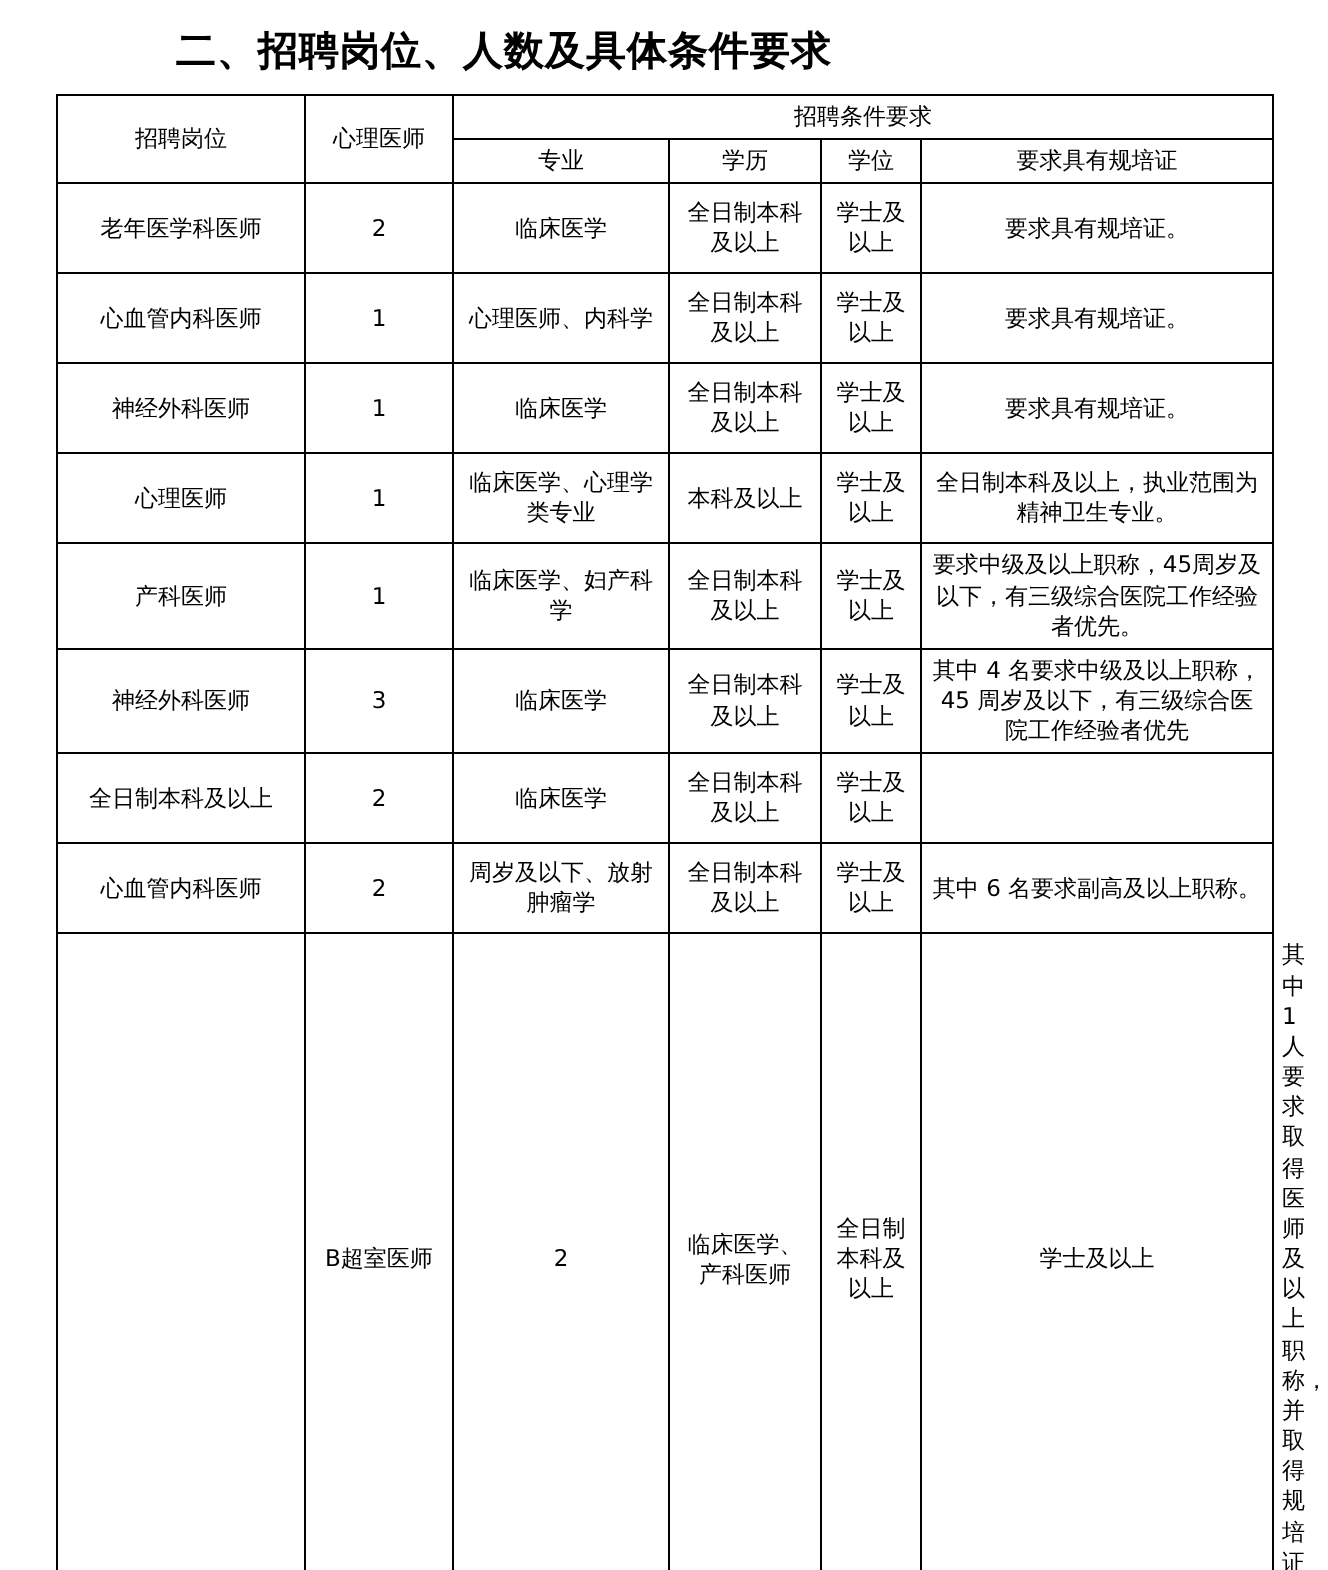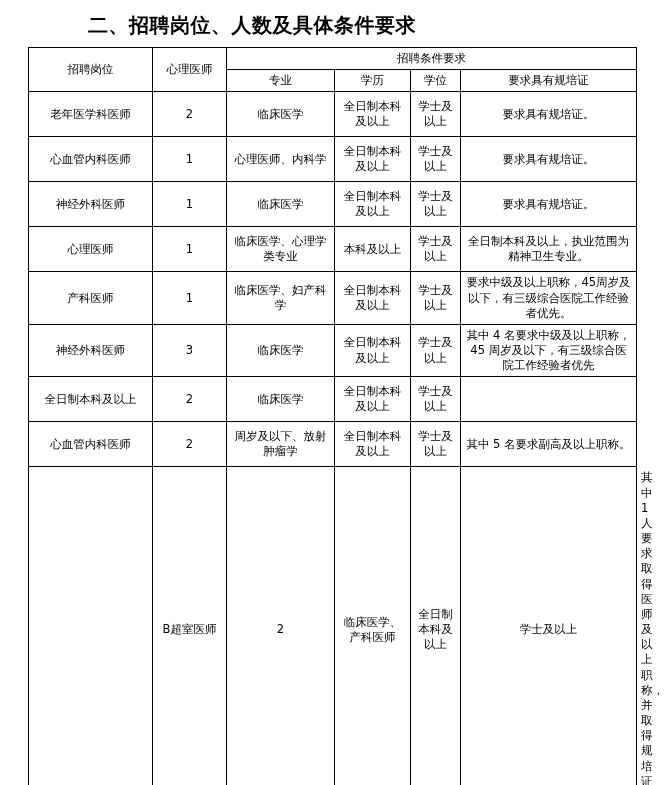--- a/index.html
+++ b/index.html
@@ -154,21 +154,21 @@
         <td class="center">学士及以上</td>
         <td class="left"></td>
       </tr>
 
       <tr class="tall-row">
         <td class="center post-name">心血管内科医师</td>
         <td class="center">2</td>
         <td class="center">周岁及以下、放射肿瘤学</td>
         <td class="center">全日制本科及以上</td>
         <td class="center">学士及以上</td>
-        <td class="left">其中 5 名要求副高及以上职称。</td>
+        <td class="left">其中 6 名要求副高及以上职称。</td>
       </tr>
 
       <tr class="tall-row">
         <td rowspan="3" class="group-cell">超声医学科</td>
         <td class="center post-name">B超室医师</td>
         <td class="center">2</td>
         <td class="center">临床医学、产科医师</td>
         <td class="center">全日制本科及以上</td>
         <td class="center">学士及以上</td>
         <td class="left">其中 1 人要求取得医师及以上职称，并取得规培证</td>

